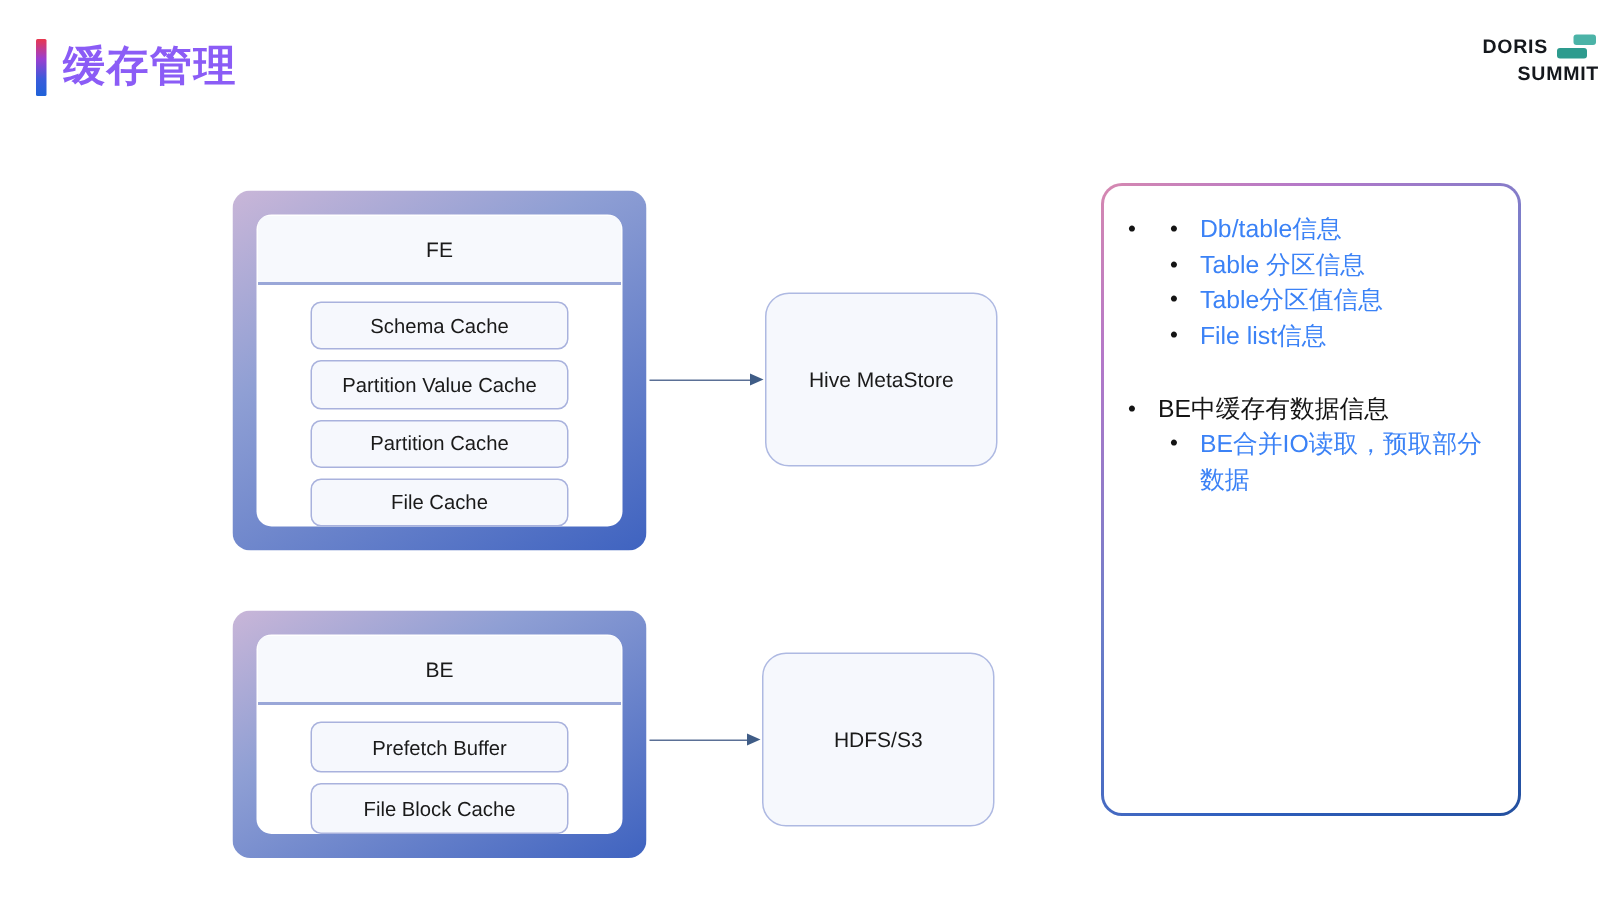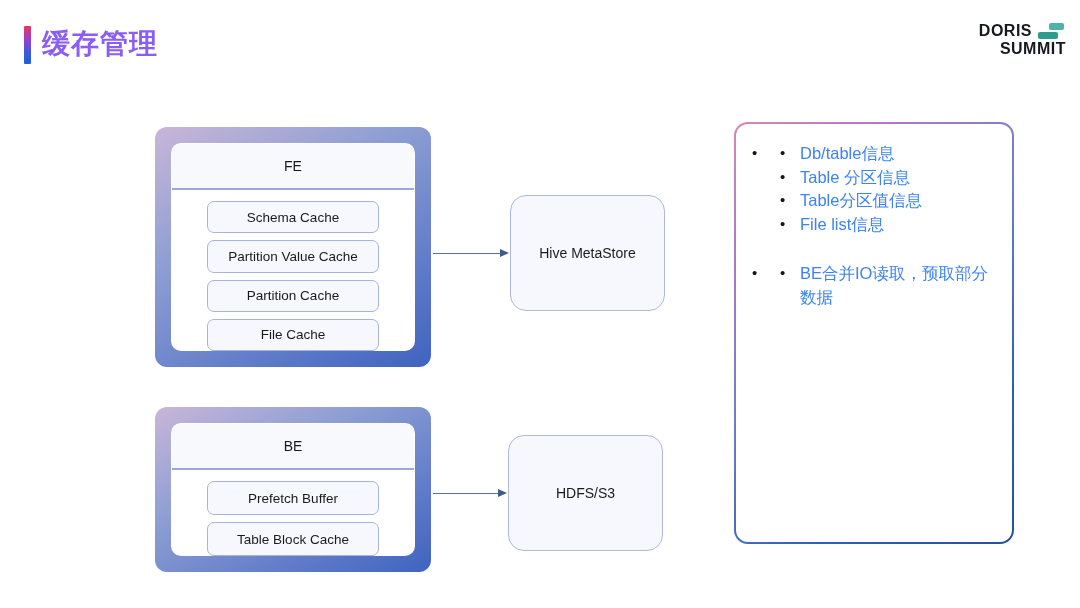--- a/index.html
+++ b/index.html
@@ -48,21 +48,21 @@
     position: absolute;
     right: 14px;
     top: 22px;
     width: 140px;
     height: 46px;
   }
   #brand-logo .logo-line {
     position: absolute;
     right: 0;
     font-weight: bold;
-    font-size: 16px;
+    font-size: 13px;
     letter-spacing: 0.5px;
     color: #15181d;
     line-height: 18px;
     white-space: nowrap;
   }
   #brand-logo .logo-line.top { top: 0px; right: 34px; }
   #brand-logo .logo-line.bottom { top: 18px; right: 0px; }
   #logo-mark {
     position: absolute;
     top: 1px;
@@ -281,21 +281,21 @@
         <div class="cache-box">File Cache</div>
       </div>
     </div>
   </div>
 
   <div id="be-group" class="node-group">
     <div class="node-group-inner">
       <div class="group-header">BE</div>
       <div class="group-body">
         <div class="cache-box">Prefetch Buffer</div>
-        <div class="cache-box">Table Block Cache</div>
+        <div class="cache-box">File Block Cache</div>
       </div>
     </div>
   </div>
 
   <div id="arrow-fe-hms" class="arrow">
     <div class="line"></div>
     <div class="head"></div>
   </div>
   <div id="arrow-be-hdfs" class="arrow">
     <div class="line"></div>
@@ -314,20 +314,21 @@
             <li class="sub-item">Db/table信息</li>
             <li class="sub-item">Table 分区信息</li>
             <li class="sub-item">Table分区值信息</li>
             <li class="sub-item">File list信息</li>
           </ul>
         </li>
 
         <li class="note-spacer"></li>
 
         <li class="note-item">
+          <span>BE中缓存有数据信息</span>
           <ul class="sub-list">
             <li class="sub-item">BE合并IO读取，预取部分数据</li>
           </ul>
         </li>
       </ul>
 
     </div>
   </div>
 
 </div>

